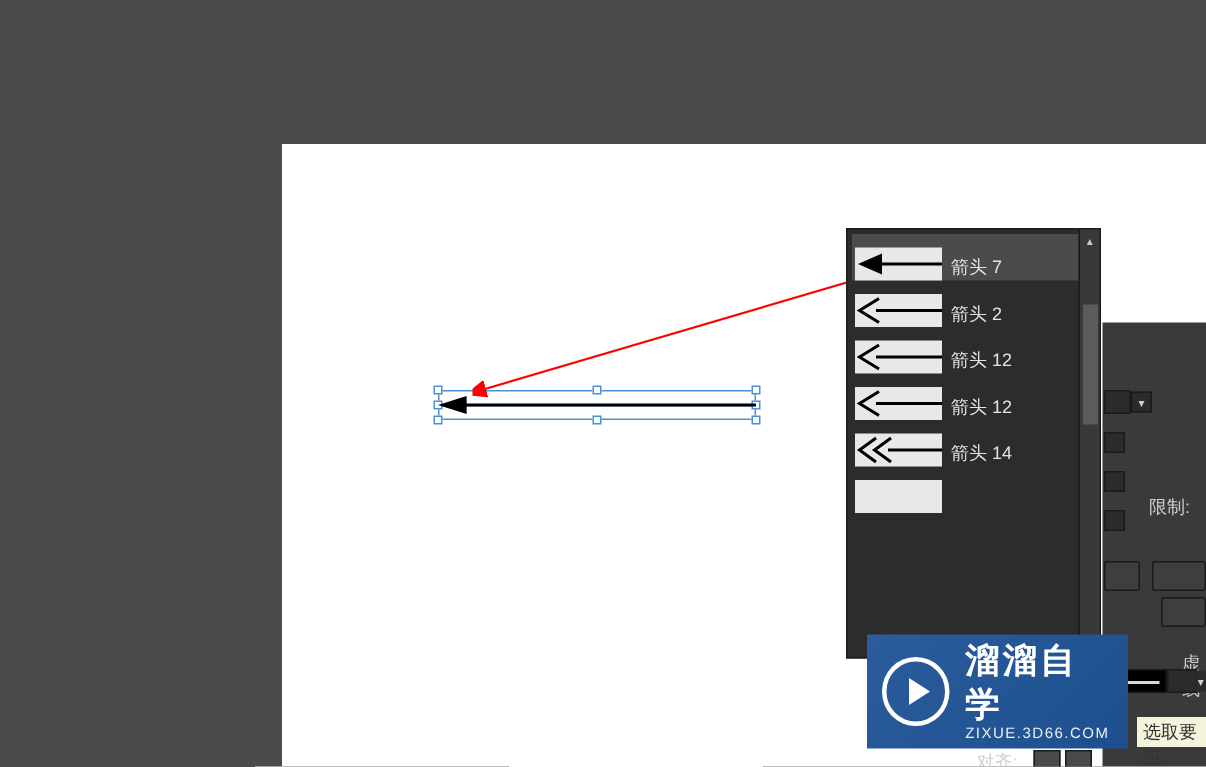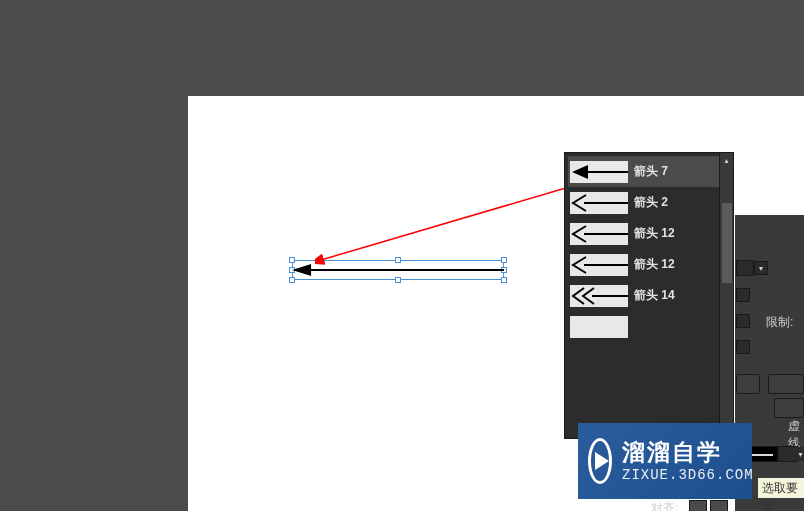--- a/index.html
+++ b/index.html
@@ -71,23 +71,22 @@
   .popup-scroll .up { top: 0; }
   .popup-scroll .down { bottom: 0; }
   .popup-scroll .thumb {
     position: absolute; left: 2px; top: 50px; width: 10px; height: 80px;
     background: #5b5b5b;
   }
   .popup-list {
     position: absolute; left: 3px; top: 3px; right: 14px; bottom: 3px;
   }
   .pitem {
-    height: 31px; display: flex; align-items: center; gap: 6px;
+    height: 31px; display: flex; align-items: flex-end; gap: 6px;
     padding: 0 2px;
-    font-weight: bold;
   }
   .pitem.selected { background: #4b4b4b; }
   .pswatch {
     width: 58px; height: 22px;
     background: #e8e8e8;
     display: flex; align-items: center; justify-content: center;
     overflow: hidden;
   }
   .plabel { color: #e2e2e2; font-size: 12px; }
 
@@ -109,21 +108,21 @@
     position: absolute; width: 14px; height: 14px;
     background: #2b2b2b; color: #cfcfcf;
     display: flex; align-items: center; justify-content: center;
     border: 1px solid #1a1a1a; font-size: 8px;
   }
   .menu1 { left: 754px; top: 261px; }
   .menu2 { left: 736px; top: 288px; }
   .menu3 { left: 736px; top: 314px; }
   .menu4 { left: 736px; top: 340px; }
 
-  .textGrey { color: #cfcfcf; }
+  .textGrey { color: #cfcfcf; margin-top: 16px; }
   .lbl-limit { position: absolute; left: 766px; top: 314px; font-size: 12px; }
 
   .seg-btn {
     position: absolute;
     height: 20px; background: #3e3e3e; border: 1px solid #1a1a1a; border-radius: 2px;
   }
   .segA { left: 736px; top: 374px; width: 24px; }
   .segB { left: 768px; top: 374px; width: 36px; }
   .segC { left: 774px; top: 398px; width: 30px; }
 
@@ -175,21 +174,21 @@
   }
   .wm-icon-play::after {
     content:''; width:0;height:0;
     border-left: 14px solid #fff;
     border-top: 9px solid transparent;
     border-bottom: 9px solid transparent;
     margin-left:4px;
   }
   .wm-text { display:flex; flex-direction:column; line-height:1.25; }
   .wm-t1 { font-size: 23px; font-weight: bold; letter-spacing: 2px; }
-  .wm-t2 { font-size: 14px; letter-spacing: 1px; opacity: 0.9; font-family: Liberation Mono, monospace; }
+  .wm-t2 { font-size: 10px; letter-spacing: 1px; opacity: 0.9; }
 
 </style>
 </head>
 <body>
 
 <div class="canvas"></div>
 
 <div class="artwork">
   <div class="sel-line sel-top"></div>
   <div class="sel-line sel-bottom"></div>

